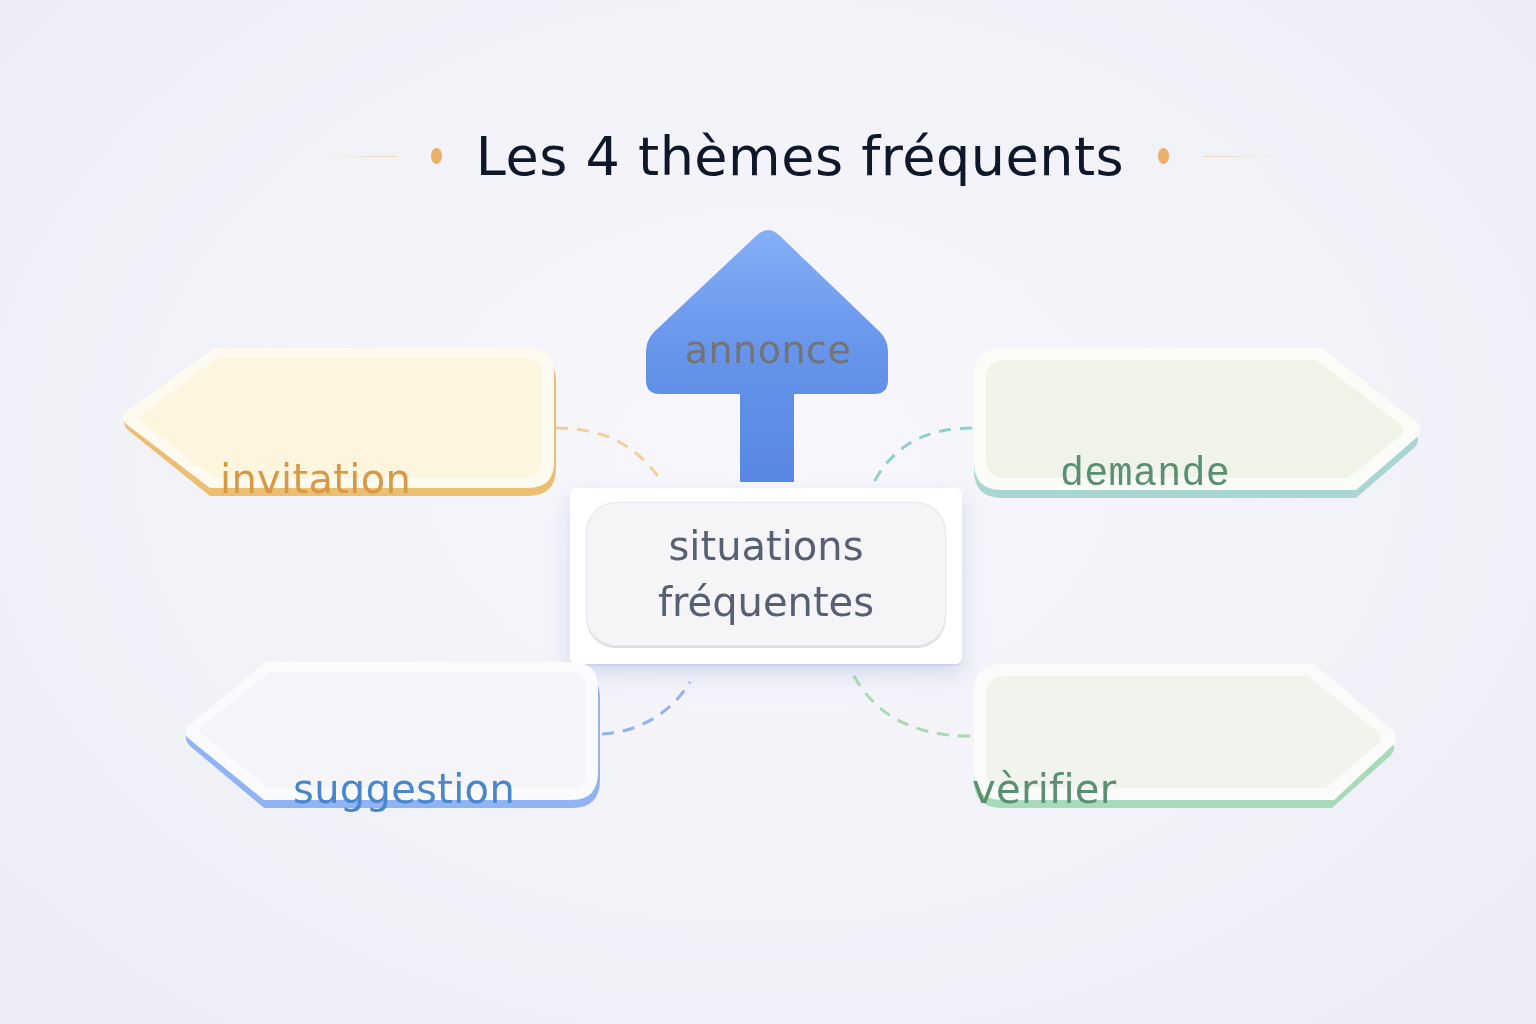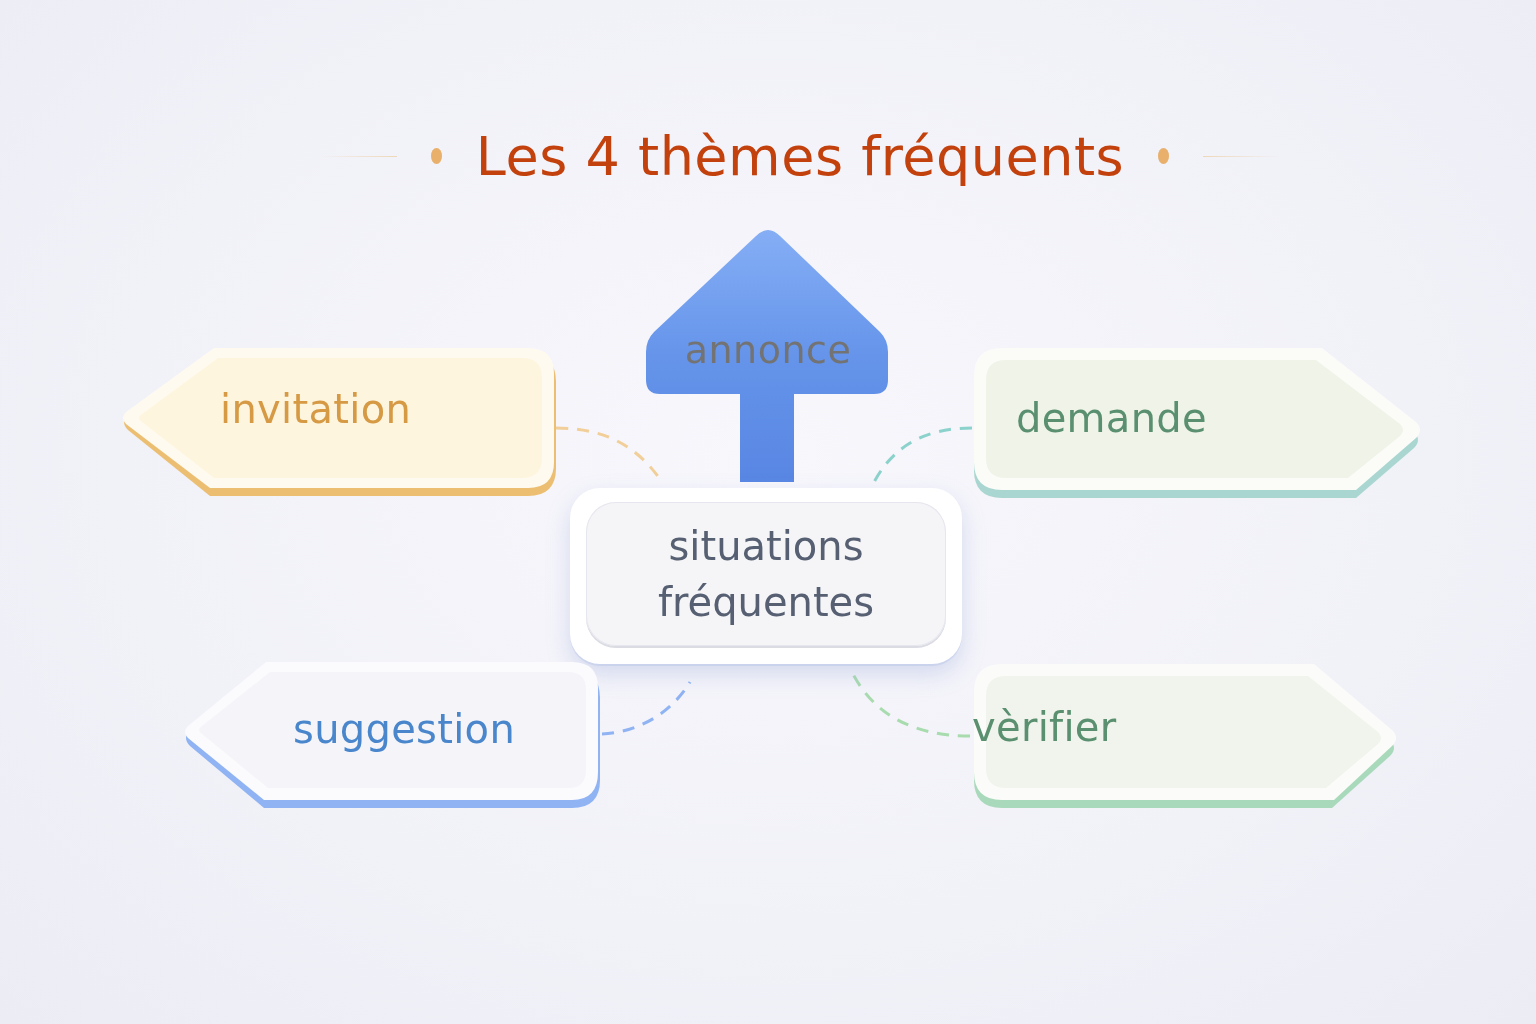--- a/index.html
+++ b/index.html
@@ -15,38 +15,38 @@
         radial-gradient(ellipse at 50% 45%, #f7f7fc 0%, #f1f1f8 60%, #ececf5 100%);
     }
     .title-wrap {
       position: absolute; left: 320px; top: 118px; width: 960px; height: 76px;
       display: flex; align-items: center; justify-content: center;
     }
     .title-line { height: 1px; width: 110px; background: linear-gradient(90deg, rgba(232,190,140,0), #eed7b8); }
     .title-line.right { background: linear-gradient(90deg, #eed7b8, rgba(232,190,140,0)); }
     .title-dot { width: 16px; height: 16px; border-radius: 50%; background: #e8b06b; margin: 0 34px; }
     .title {
-      font-size: 54px; color: #c2410c; letter-spacing: 0.5px; font-weight: 500;
+      font-size: 54px; color: #0f172a; letter-spacing: 0.5px; font-weight: 500;
       white-space: nowrap;
     }
 
     svg.links { position: absolute; left: 0; top: 0; }
 
     .tag {
       position: absolute;
-      display: flex; align-items: center;
+      display: flex; align-items: flex-end;
     }
     .tag svg { position: absolute; left: 0; top: 0; overflow: visible; }
     .tag .label {
       position: relative; z-index: 2; font-size: 40px; letter-spacing: 0.3px;
     }
 
     .center-box {
       position: absolute; left: 570px; top: 488px; width: 392px; height: 176px;
-      border-radius: 30px; background: #ffffff;
+      border-radius: 6px; background: #ffffff;
       box-shadow: 0 10px 22px rgba(150,165,215,0.35), 0 2px 0 #dfe4f5;
     }
     .center-inner {
       position: absolute; left: 16px; top: 14px; right: 16px; bottom: 18px;
       border-radius: 30px; background: #f5f5f8;
       box-shadow: inset 0 0 0 1px #e6e6ee, 0 2px 0 #dadbe3;
       display: flex; flex-direction: column; align-items: center; justify-content: center;
     }
     .center-inner span { font-size: 40px; color: #566072; line-height: 56px; }
 
@@ -96,21 +96,21 @@
   </svg>
   <span class="label" style="color:#d69a45; margin-left:102px; margin-top:-30px;">invitation</span>
 </div>
 
 <div class="tag" style="left:972px; top:346px; width:452px; height:158px;">
   <svg width="452" height="158">
     <path d="M30 10 L350 10 L442 86 Q450 94 442 102 L384 152 L30 152 Q2 152 2 124 L2 38 Q2 10 30 10 Z" fill="#a9d6d0"></path>
     <path d="M30 2 L350 2 L444 76 Q452 84 444 92 L384 144 L30 144 Q2 144 2 116 L2 30 Q2 2 30 2 Z" fill="#fbfcf8"></path>
     <path d="M34 14 L344 14 L428 78 Q434 84 428 90 L376 132 L34 132 Q14 132 14 112 L14 34 Q14 14 34 14 Z" fill="#eff3e8"></path>
   </svg>
-  <span class="label" style="color:#5a9070; margin-left:44px; margin-top:-14px; line-height:58px;">
+  <span class="label" style="color:#5a9070; margin-left:88px; margin-top:-14px; line-height:58px;font-family:Liberation Mono, monospace;">
     <span>demande</span><br>
   </span>
 </div>
 
 <div class="center-box">
   <div class="center-inner">
     <span>situations</span>
     <span>fréquentes</span>
   </div>
 </div>

